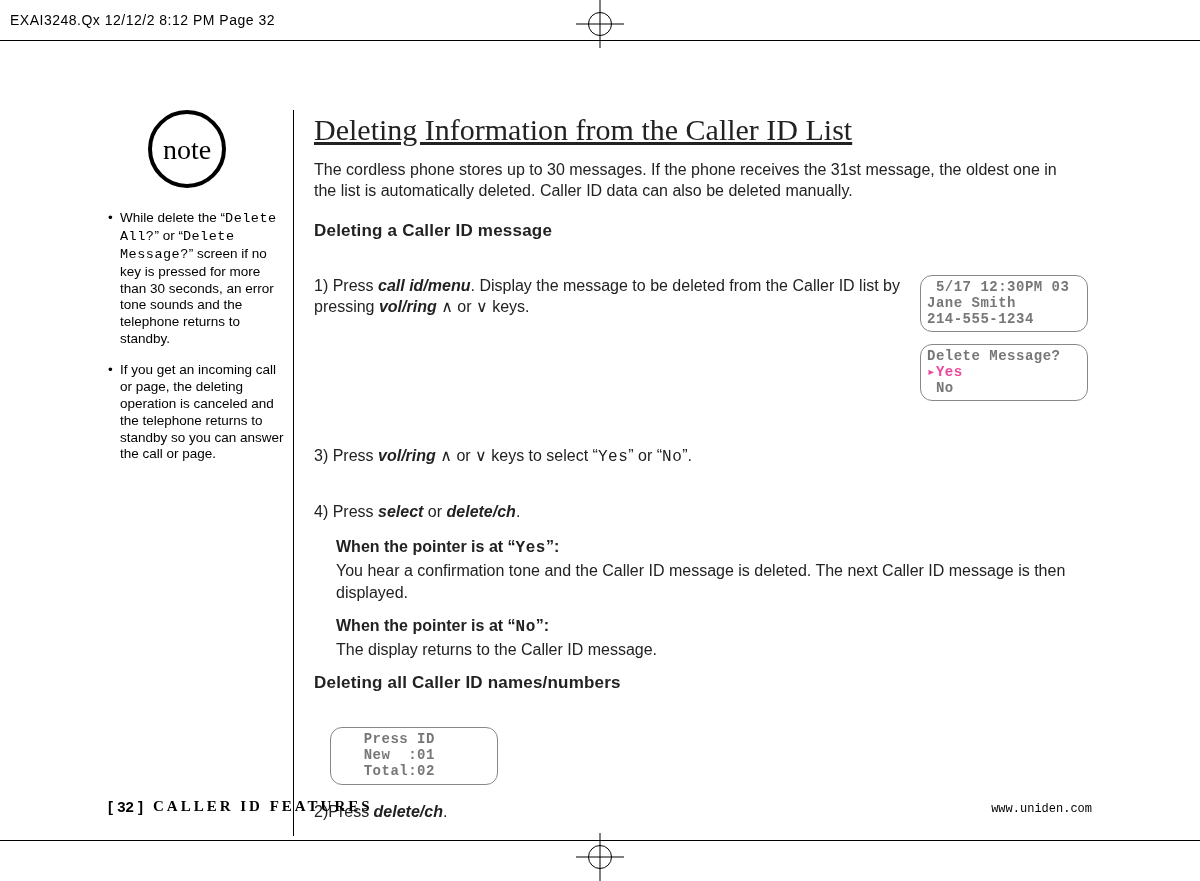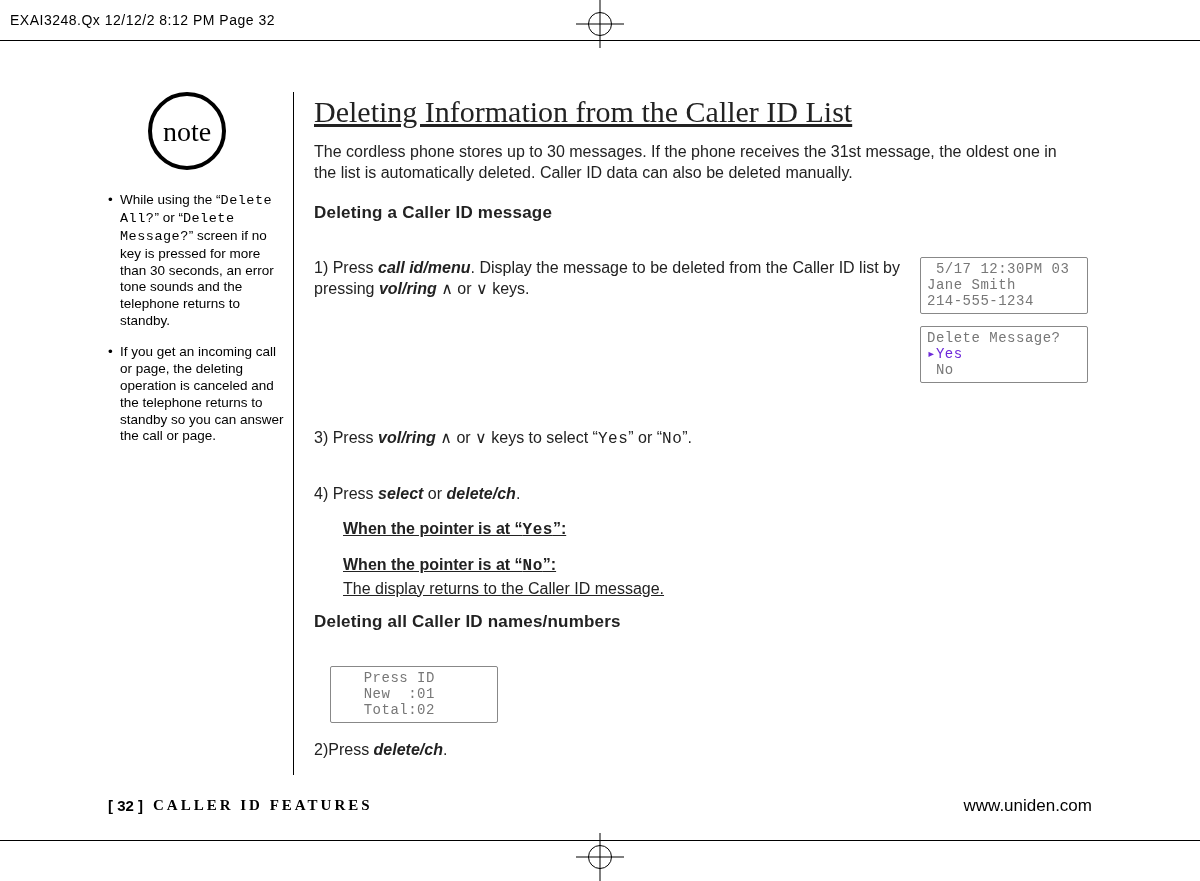--- a/index.html
+++ b/index.html
@@ -30,21 +30,21 @@
 
   .content-frame {
     position: absolute;
     left: 0; right: 0; top: 40px; bottom: 40px;
     border-top: 1px solid #000;
     border-bottom: 1px solid #000;
   }
 
   .page {
     position: absolute;
-    top: 92px;
+    top: 110px;
     left: 108px;
     width: 985px;
     display: flex;
   }
   .sidebar {
     width: 185px;
     flex: 0 0 185px;
     padding-right: 8px;
     font-size: 13.5px;
     line-height: 1.25;
@@ -86,53 +86,54 @@
     text-decoration: underline;
   }
   .intro { margin-bottom: 18px; max-width: 760px; }
   .subhead { font-weight: 700; font-size: 17px; margin-bottom: 6px; letter-spacing: 0.2px; }
   .steps { margin-bottom: 12px; }
   .step-row { display:flex; align-items:flex-start; margin-bottom: 14px; margin-top: 32px; }
   .step-text { flex:1; max-width: 590px; }
   .step-lcd-col { width: 170px; flex: 0 0 170px; margin-left: 16px; }
   .bi { font-weight:700; font-style: italic; }
 
-  .sub-block { margin-left: 29px; margin-bottom: 12px; max-width: 730px; text-decoration: underline; }
+  .sub-block { margin-left: 22px; margin-bottom: 12px; max-width: 730px; }
   .sub-block .lead { font-weight:700; }
 
   
   .lcd {
     border: 1px solid #888;
-    border-radius: 2px;
+    border-radius: 12px;
     padding: 3px 6px 4px 6px;
     font-family: "Courier New", monospace;
     font-size: 14px;
     line-height: 1.15;
     color: #777;
     letter-spacing: 0.5px;
     white-space: pre;
     width: 168px;
     margin-bottom: 12px;
-  }
-  .lcd .ptr { color:#6d28d9; }
+    font-weight: bold;
+  }
+  .lcd .ptr { color:#ec4899; }
 
   .footer {
     position: absolute;
     left: 108px;
     right: 108px;
     bottom: 65px;
     display:flex;
     align-items: baseline;
     justify-content: space-between;
     font-size: 15px;
   }
   .footer .left { display:flex; align-items:center; gap:10px; }
   .footer .pg { font-weight:700; }
   .footer .section { font-family: Georgia, "Times New Roman", serif; font-weight:700; letter-spacing: 3px; font-size: 15px; }
-  .footer .right { font-family: Liberation Sans, sans-serif; font-size: 17px; }
+  .footer .right { font-family: Liberation Mono, monospace; font-size: 12px; }
 </style>
 </head>
 <body>
 
 <div class="header-line">EXAI3248.Qx  12/12/2 8:12 PM  Page 32</div>
 
 <div class="regmark reg-top">
     <div class="circ"></div>
   </div>
 <div class="regmark reg-bottom">
@@ -142,21 +143,21 @@
 <div class="content-frame"></div>
 
 <div class="page">
 
   <div class="sidebar">
     <div class="note-badge">note</div>
     <ul>
       <li>
         <span class="bullet">•</span>
         <span class="txt">
-          <span>While using the “</span><span class="lcd-inline">Delete All?</span><span>” or “</span><span class="lcd-inline">Delete Message?</span><span>” screen if no key is pressed for more than 30 seconds, an error tone sounds and the telephone returns to standby.</span>
+          <span>While delete the “</span><span class="lcd-inline">Delete All?</span><span>” or “</span><span class="lcd-inline">Delete Message?</span><span>” screen if no key is pressed for more than 30 seconds, an error tone sounds and the telephone returns to standby.</span>
         </span>
       </li>
       <li>
         <span class="bullet">•</span>
         <span class="txt">If you get an incoming call or page, the deleting operation is canceled and the telephone returns to standby so you can answer the call or page.</span>
       </li>
     </ul>
   </div>
 
   <div class="divider"></div>
@@ -191,20 +192,21 @@
       </div>
 
       <div class="step-row">
         <div class="step-text">
           <span>4) </span><span>Press </span><span class="bi">select</span><span> or </span><span class="bi">delete/ch</span><span>.</span>
         </div>
       </div>
 
       <div class="sub-block">
         <div><span class="lead">When the pointer is at “</span><span class="lead lcd-inline">Yes</span><span class="lead">”:</span></div>
+        <div>You hear a confirmation tone and the Caller ID message is deleted. The next Caller ID message is then displayed.</div>
       </div>
       <div class="sub-block">
         <div><span class="lead">When the pointer is at “</span><span class="lead lcd-inline">No</span><span class="lead">”:</span></div>
         <div>The display returns to the Caller ID message.</div>
       </div>
     </div>
 
     <div class="subhead">Deleting all Caller ID names/numbers</div>
 
     <div class="step-row">

